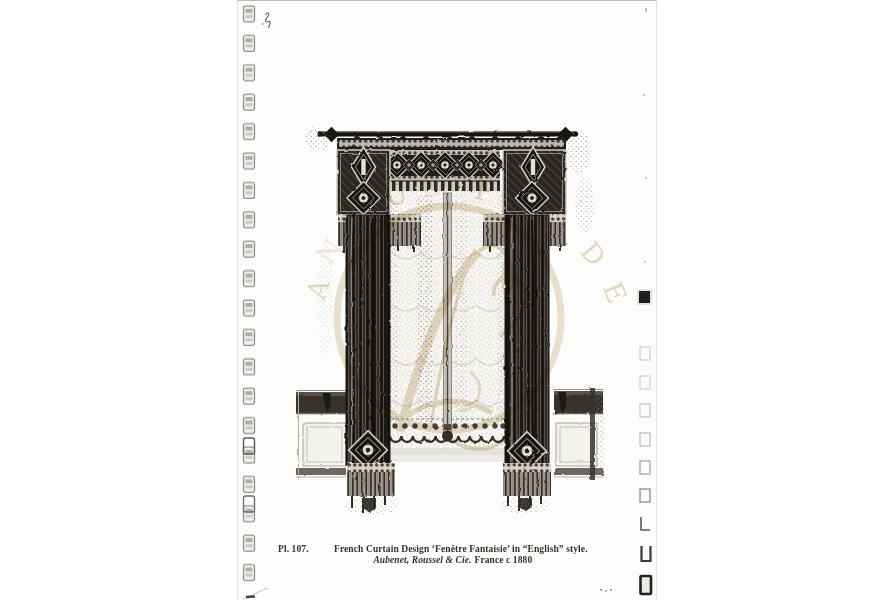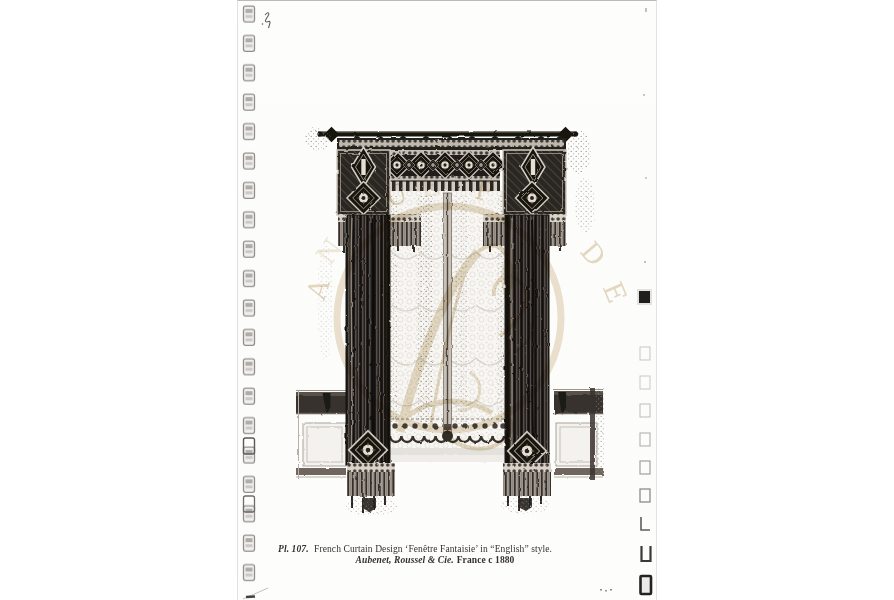--- a/index.html
+++ b/index.html
@@ -6,22 +6,22 @@
   #canvas{position:relative;width:894px;height:600px;background:#ffffff;overflow:hidden;
           font-family:"Liberation Serif","DejaVu Serif",serif;}
   .page{position:absolute;left:237px;top:0;width:420px;height:600px;
         background:linear-gradient(180deg,#fdfdfc 0%,#fcfcfa 55%,#fdfdfc 100%);
         border-top:1px solid #bcbab6;border-left:1px solid #e3e1de;border-right:1px solid #e5e3e0;
         box-sizing:border-box;z-index:0;}
   svg.art{position:absolute;left:0;top:0;width:894px;height:600px;z-index:1;}
   .caption{position:absolute;left:278px;top:544px;z-index:2;color:#35302b;
            font-size:9.5px;line-height:11px;letter-spacing:.1px;}
   .cap-row{white-space:nowrap;}
-  .cap-plate{font-style:italic;font-weight:700;display:inline-block;width:36px;}
-  .cap-title{font-weight:400;margin-left:0;}
+  .cap-plate{font-weight:700;display:inline-block;width:36px;}
+  .cap-title{font-weight:700;margin-left:20px;}
   .cap-row2{margin-left:40px;white-space:nowrap;text-align:center;}
   .cap-credit{font-style:italic;font-weight:700;}
   .cap-origin{font-weight:700;margin-left:3px;}
   .wm{mix-blend-mode:multiply;}
 </style>
 </head>
 <body>
 
 <div id="canvas">
 

